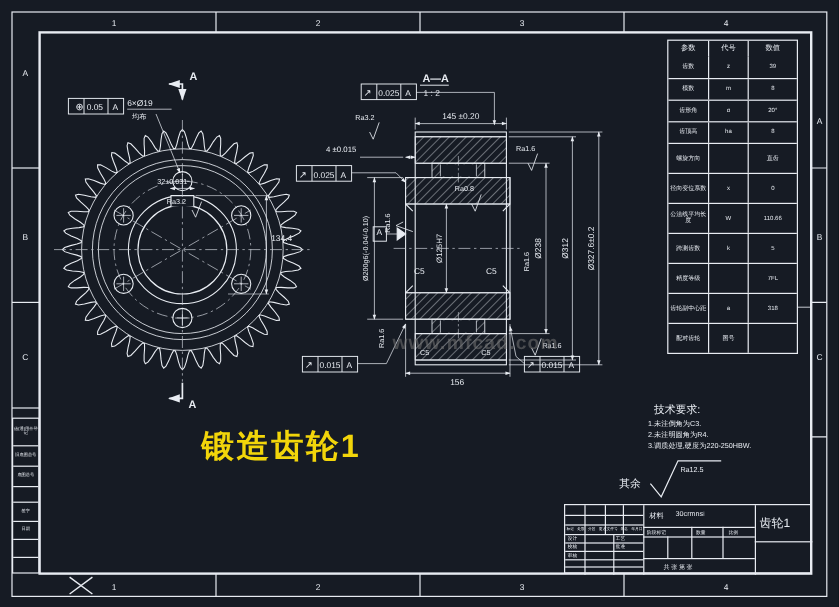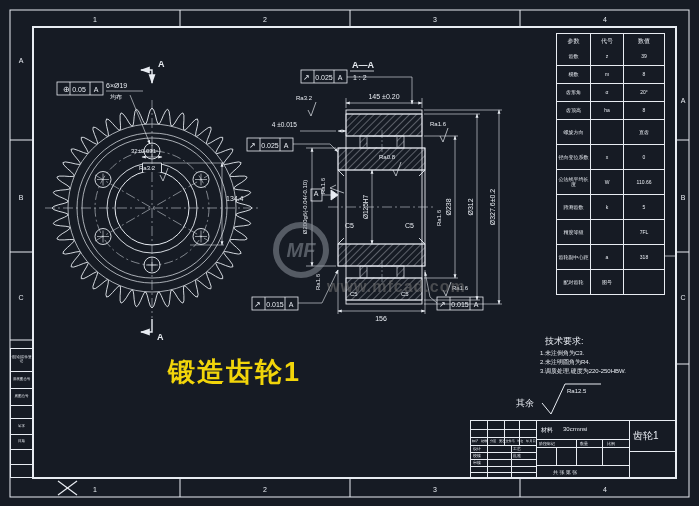--- a/index.html
+++ b/index.html
@@ -439,19 +439,18 @@
       <div class="srow" style="height: 17px;">旧底图总号</div>
       <div class="srow" style="height: 17px;">底图总号</div>
       <div class="srow" style="height: 13px;"></div>
       <div class="srow" style="height: 16px;">签字</div>
       <div class="srow" style="height: 15px;">日期</div>
       <div class="srow" style="height: 15px;"></div>
       <div class="srow" style="height: 13px;"></div>
     </div>
 
 <div id="wmark">
-  <div class="logo">MF</div>
   <div class="url">www.mfcad.com</div>
 </div>
 
 <div id="bigtitle">锻造齿轮1</div>
 
 </div>
 
 </body></html>

